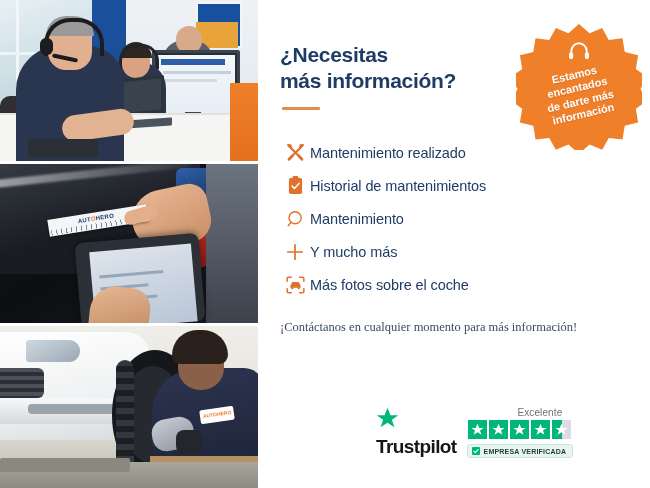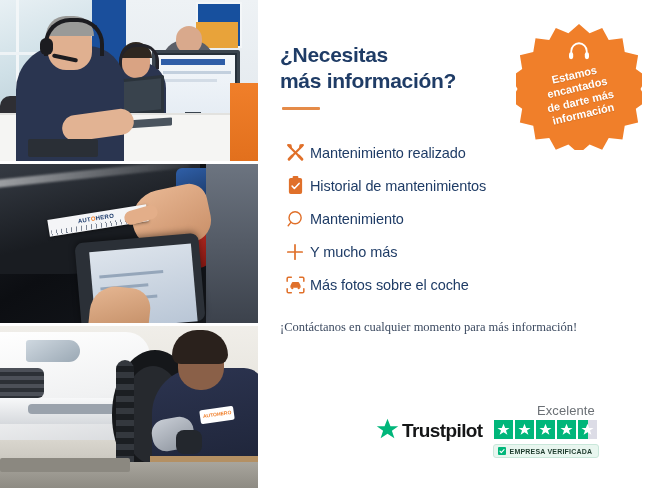--- a/index.html
+++ b/index.html
@@ -445,37 +445,37 @@
   .trustpilot {
     position: absolute;
     left: 118px;
     bottom: 30px;
     display: flex;
     align-items: center;
     gap: 10px;
   }
   .tp-logo {
     display: flex;
-    align-items: center;
     gap: 3px;
+    flex-direction: column;
   }
   .tp-word {
     font-size: 19px;
     font-weight: bold;
     color: #151617;
     letter-spacing: -0.6px;
   }
   .tp-right {
     display: flex;
     flex-direction: column;
     align-items: center;
     gap: 2px;
   }
   .tp-excelente {
-    font-size: 13px;
+    font-size: 10px;
     color: #6b7075;
     letter-spacing: 0.1px;
     margin-left: 40px;
   }
   .tp-stars {
     display: flex;
     gap: 2px;
   }
   .tp-star {
     width: 19px;

